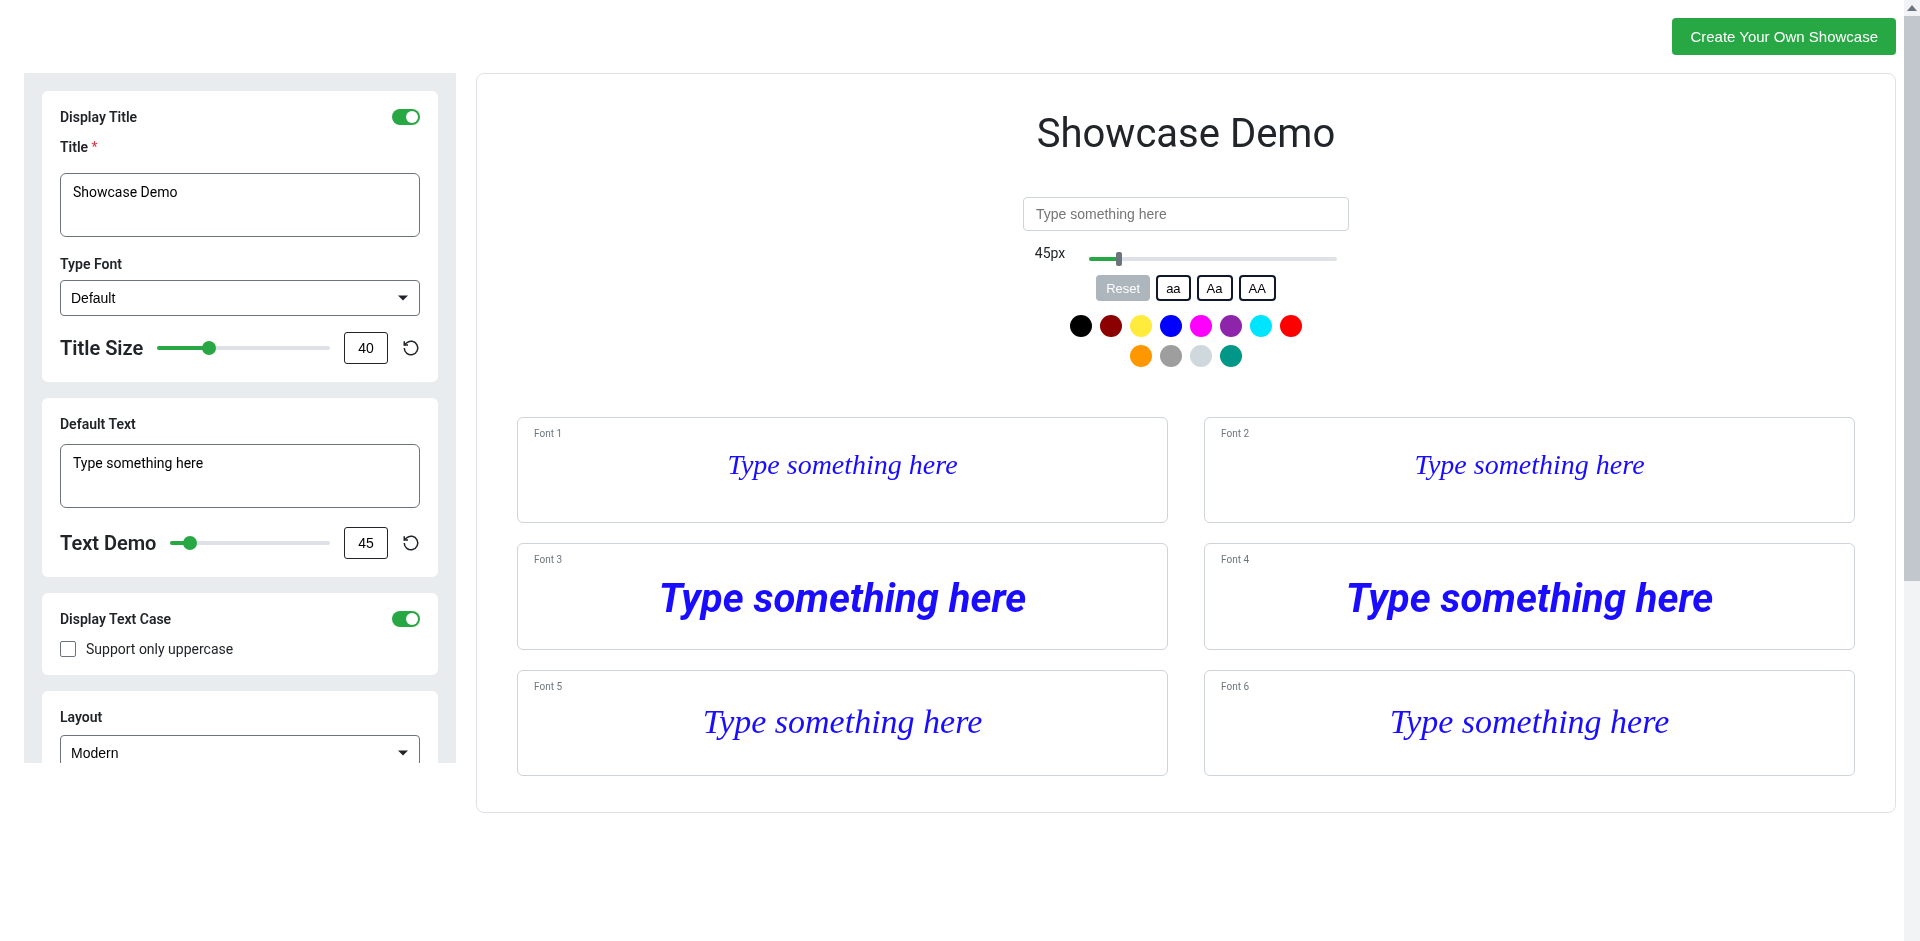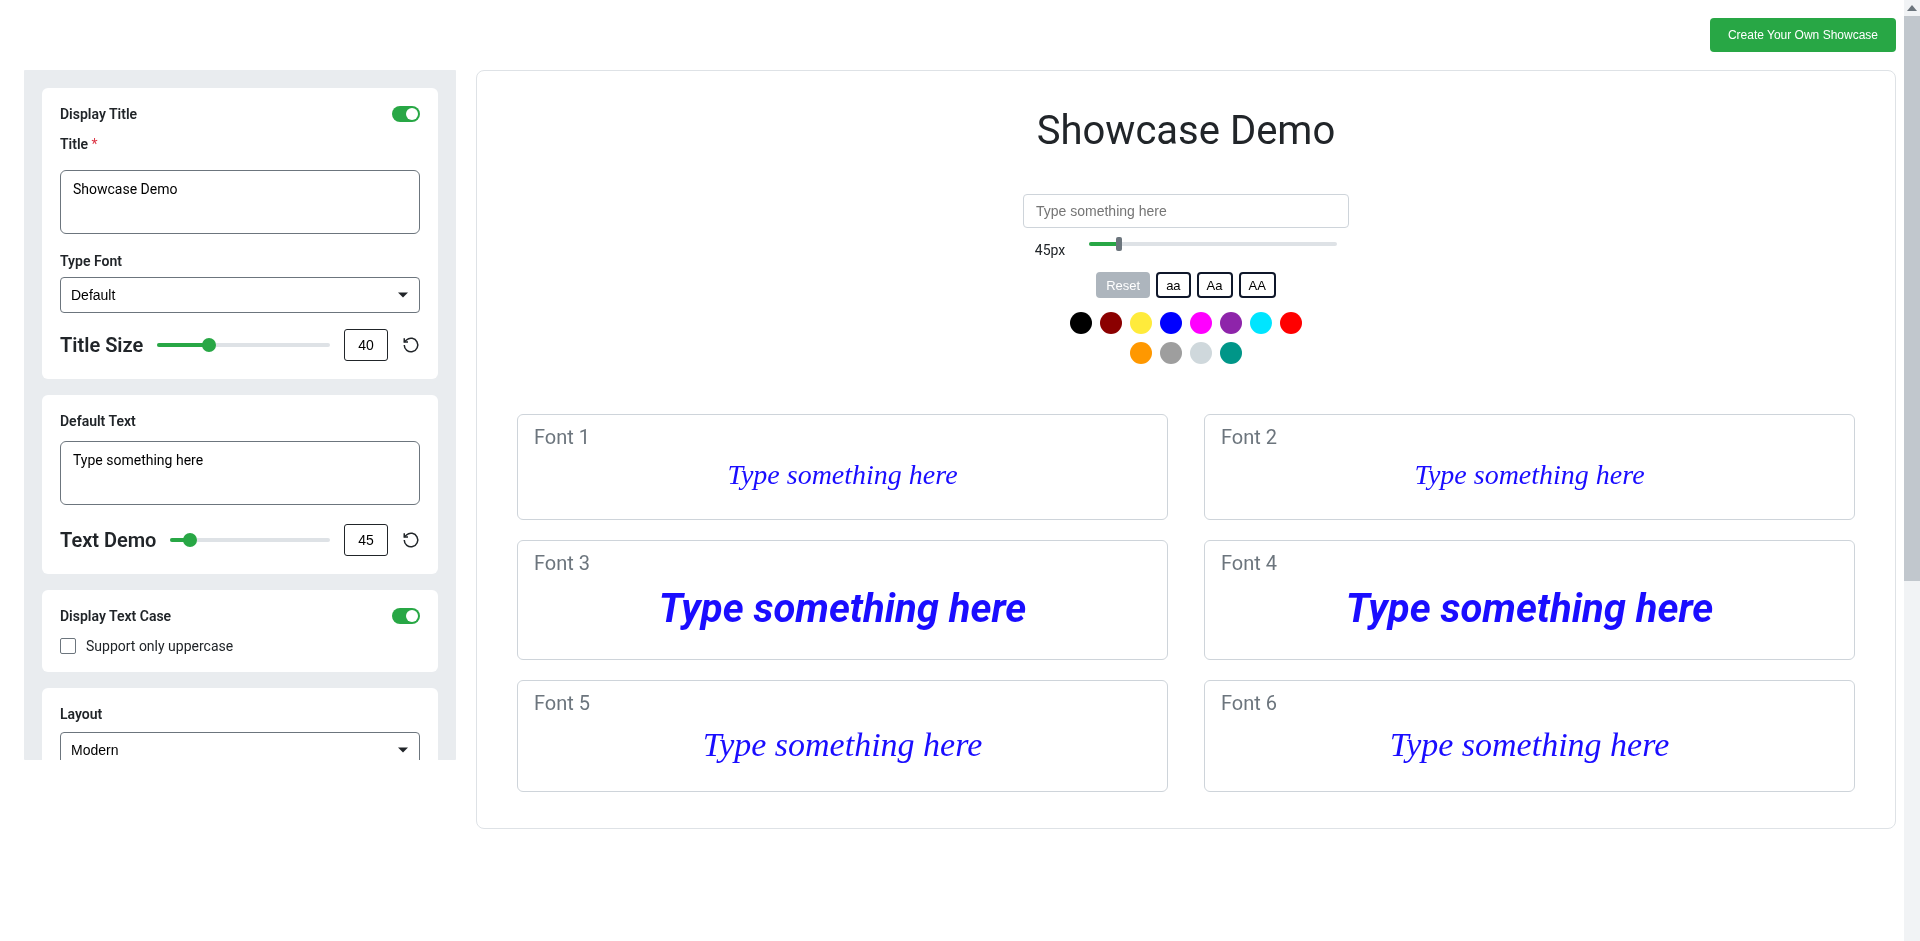--- a/index.html
+++ b/index.html
@@ -1,18 +1,18 @@
 <!DOCTYPE html>
 <html><head>
 <meta charset="utf-8">
 <style>
 * { box-sizing: border-box; margin: 0; padding: 0; }
 body { font-family: -apple-system, BlinkMacSystemFont, "Segoe UI", Roboto, Arial, sans-serif; background: #fff; color: #212529; font-size: 14px; }
 .top-bar { display: flex; justify-content: flex-end; padding: 18px 24px 0 24px; }
-.btn-create { background: #28a745; color: #fff; border: none; padding: 10px 18px; border-radius: 4px; font-size: 12px; font-weight: 500; cursor: pointer; }
+.btn-create { background: #28a745; color: #fff; border: none; padding: 10px 18px; border-radius: 4px; font-size: 15px; font-weight: 500; cursor: pointer; }
 .main-layout { display: flex; gap: 20px; padding: 18px 24px; }
 .sidebar-wrap { width: 432px; flex-shrink: 0; background: #e9ecef; border-radius: 1px; padding: 18px; height: 690px; overflow-y: auto; position: relative; }
 .sidebar-wrap::-webkit-scrollbar { width: 8px; }
 .sidebar-wrap::-webkit-scrollbar-track { background: transparent; }
 .sidebar-wrap::-webkit-scrollbar-thumb { background: #adb5bd; border-radius: 4px; }
 .panel { background: #fff; border-radius: 6px; padding: 18px; margin-bottom: 16px; }
 .panel-row { display: flex; align-items: center; justify-content: space-between; margin-bottom: 14px; }
 .panel-row:last-child { margin-bottom: 0; }
 .panel-label { font-weight: 600; font-size: 14px; color: #212529; }
 .req { color: #dc3545; }
@@ -30,34 +30,34 @@
 .slider-thumb { position: absolute; width: 14px; height: 14px; background: #28a745; border-radius: 50%; top: 50%; transform: translate(-50%, -50%); }
 .num-input { width: 44px; height: 32px; border: 1px solid #212529; border-radius: 3px; text-align: center; font-size: 14px; }
 .reset-icon { width: 18px; height: 18px; cursor: pointer; position: relative; }
 .reset-icon svg { width: 100%; height: 100%; }
 .checkbox-row { display: flex; align-items: center; gap: 10px; }
 .checkbox { width: 16px; height: 16px; border: 1px solid #6c757d; border-radius: 2px; cursor: pointer; }
 .preview { flex: 1; border: 1px solid #dee2e6; border-radius: 8px; padding: 36px 40px; }
 .preview-title { text-align: center; font-size: 40px; font-weight: 400; color: #212529; margin-bottom: 40px; }
 .preview-controls { display: flex; flex-direction: column; align-items: center; gap: 14px; margin-bottom: 50px; }
 .preview-input { width: 326px; height: 34px; border: 1px solid #ced4da; border-radius: 4px; padding: 0 12px; font-size: 14px; }
-.px-row { display: flex; align-items: flex-start; gap: 24px; }
+.px-row { display: flex; align-items: flex-end; gap: 24px; }
 .px-label { font-size: 14px; color: #212529; }
 .px-slider { width: 248px; height: 4px; background: #dee2e6; border-radius: 2px; position: relative; }
 .px-fill { height: 100%; background: #28a745; border-radius: 2px; width: 12%; }
 .px-thumb { position: absolute; width: 6px; height: 14px; background: #6c757d; border-radius: 2px; top: 50%; transform: translate(-50%, -50%); left: 12%; }
 .case-row { display: flex; align-items: center; gap: 6px; }
 .case-btn { height: 26px; padding: 0 8px; border: 2px solid #0f172a; border-radius: 4px; background: #fff; font-size: 13px; cursor: pointer; display: flex; align-items: center; }
 .case-btn.active { background: #adb5bd; color: #fff; border-color: #adb5bd; }
 .color-rows { display: flex; flex-direction: column; gap: 8px; align-items: center; }
 .color-row { display: flex; gap: 8px; }
 .swatch { width: 22px; height: 22px; border-radius: 50%; cursor: pointer; }
 .font-grid { display: grid; grid-template-columns: 1fr 1fr; gap: 20px 36px; }
 .font-card { border: 1px solid #ced4da; border-radius: 6px; padding: 10px 16px 24px 16px; min-height: 106px; }
-.font-card-label { font-size: 20px; color: #6c757d; margin-bottom: 8px; }
+.font-card-label { font-size: 10px; color: #6c757d; margin-bottom: 8px; }
 .font-sample { color: #1a0dff; text-align: center; font-size: 34px; line-height: 1.3; }
 .font-sample.f3, .font-sample.f4 { font-size: 40px; font-weight: 700; font-style: italic; }
 .font-sample.f1, .font-sample.f2 { font-size: 28px; font-family: cursive; font-style: italic; }
 .font-sample.f5 { font-size: 34px; font-style: italic; font-family: cursive; }
 .font-sample.f6 { font-size: 34px; font-style: italic; font-family: cursive; }
 .page-scroll { position: fixed; right: 0; top: 0; bottom: 0; width: 16px; background: #f1f3f5; }
 .page-scroll-thumb { width: 100%; background: #c1c7cd; border-radius: 0; }
 .page-scroll-up { position: absolute; top: 0; width: 100%; height: 16px; display: flex; align-items: center; justify-content: center; }
 </style>
 </head>

